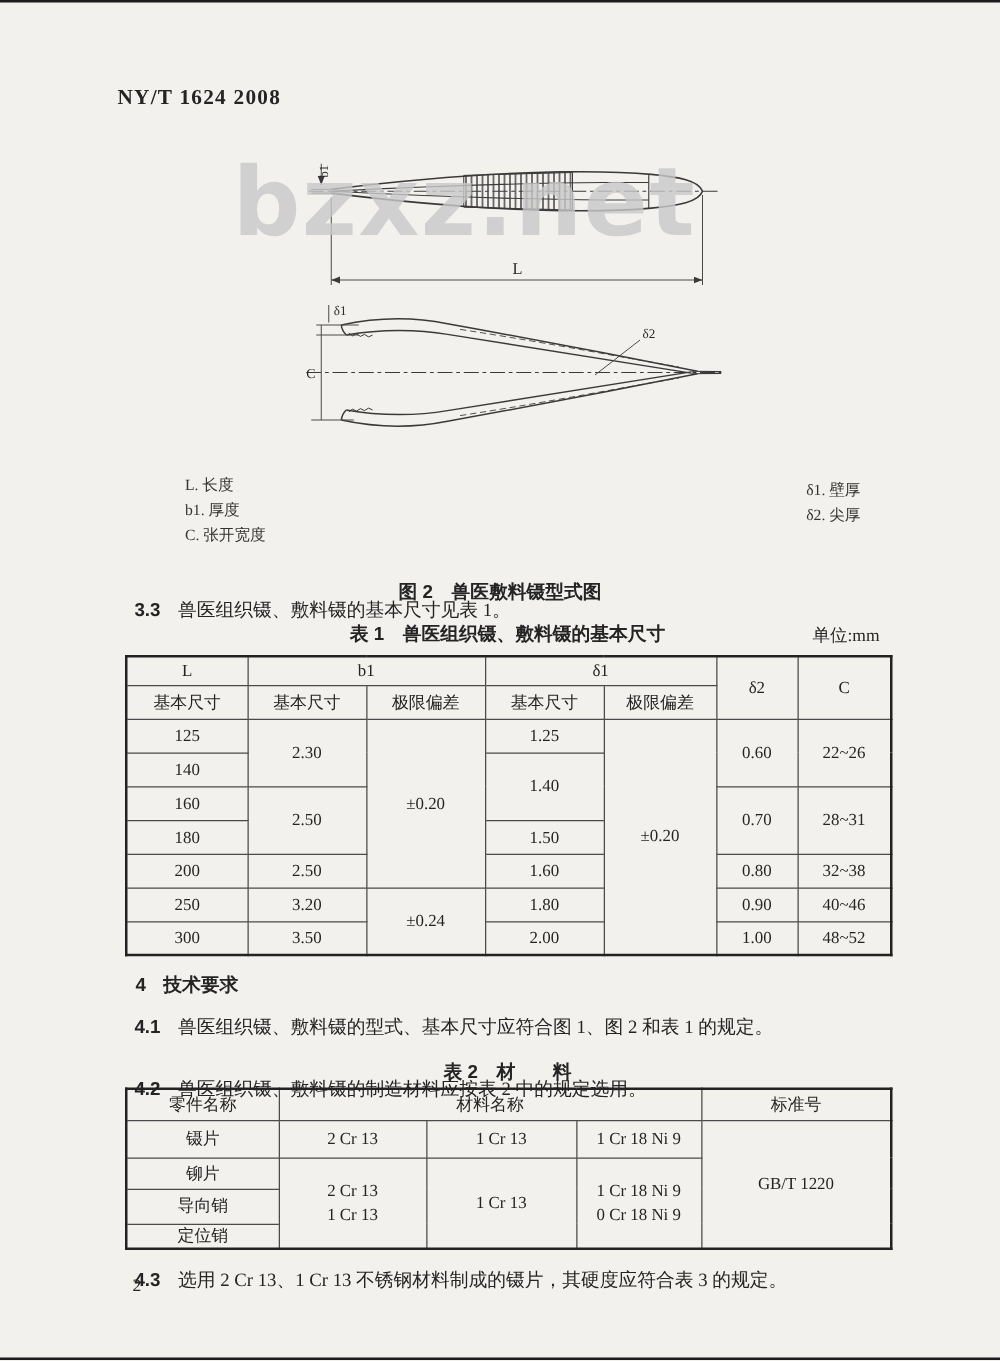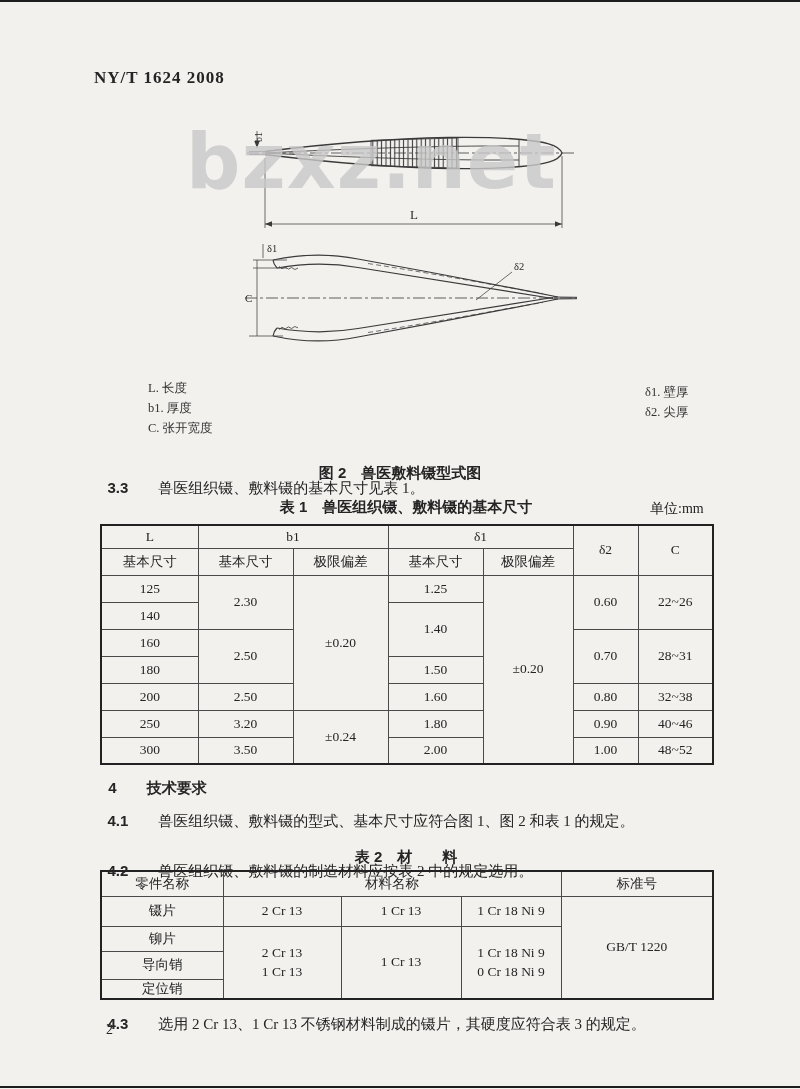--- a/index.html
+++ b/index.html
@@ -11,21 +11,21 @@
   #watermark{left:186px;top:124px;font-family:"DejaVu Sans",sans-serif;font-weight:bold;
              font-size:76px;color:#c9c9c9;opacity:.8;letter-spacing:1px;z-index:3;line-height:1;text-align:right;}
   svg{overflow:visible;}
   .drw{stroke:#3a3a3a;fill:none;}
   .dim{stroke:#4a4a4a;fill:none;stroke-width:.8;}
   text{fill:#2a2a2a;font-family:"Liberation Serif",serif;}
   .legend{font-size:12.5px;line-height:20px;color:#333;}
   .cap{left:0;right:0;text-align:center;font-family:"Liberation Sans",sans-serif;
        font-weight:bold;font-size:15px;}
   .para{left:100px;font-size:15px;white-space:pre-wrap;}
-  .secnum{font-family:"Liberation Sans",sans-serif;font-weight:bold;margin-right:30px;}
+  .secnum{font-family:"Liberation Sans",sans-serif;font-weight:bold;margin-right:14px;}
   .tbl-title{left:100px;width:612px;text-align:center;font-family:"Liberation Sans",sans-serif;
              font-weight:bold;font-size:15px;}
   #t1-unit{left:650px;top:500px;font-size:14px;}
   table{border-collapse:collapse;table-layout:fixed;}
   td{border:1px solid #4a4a4a;text-align:center;vertical-align:middle;
      font-size:13.5px;padding:0;overflow:hidden;}
   #table1,#table2{border:2px solid #222;}
   #table1 tr.hh td{font-size:13.5px;}
   .mline{line-height:19px;}
   #page-num{left:106px;top:1022px;font-size:14px;}

